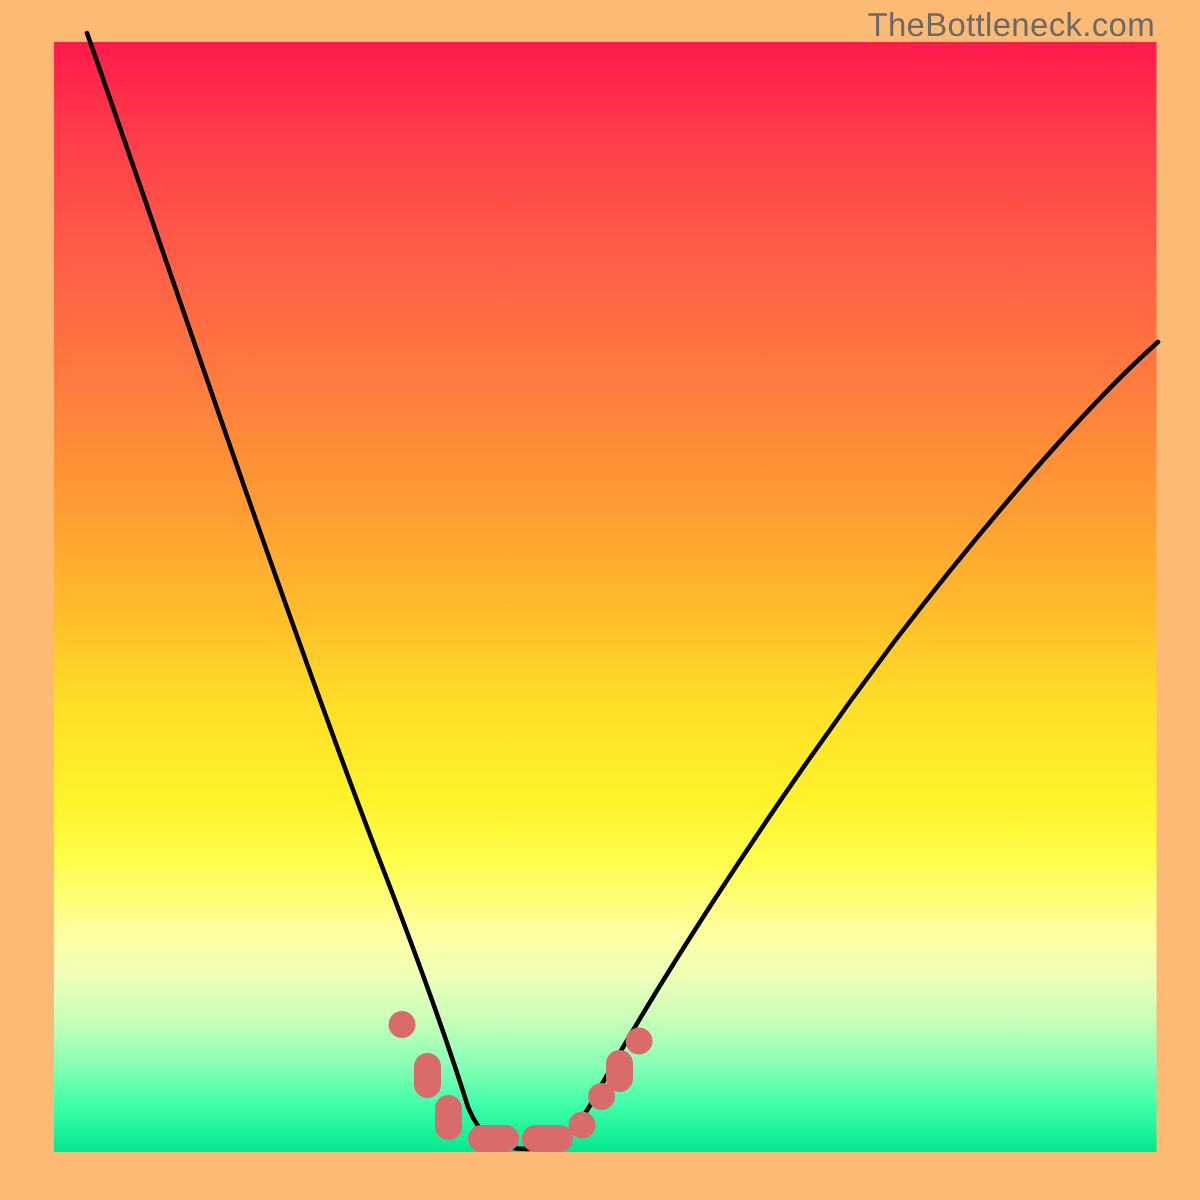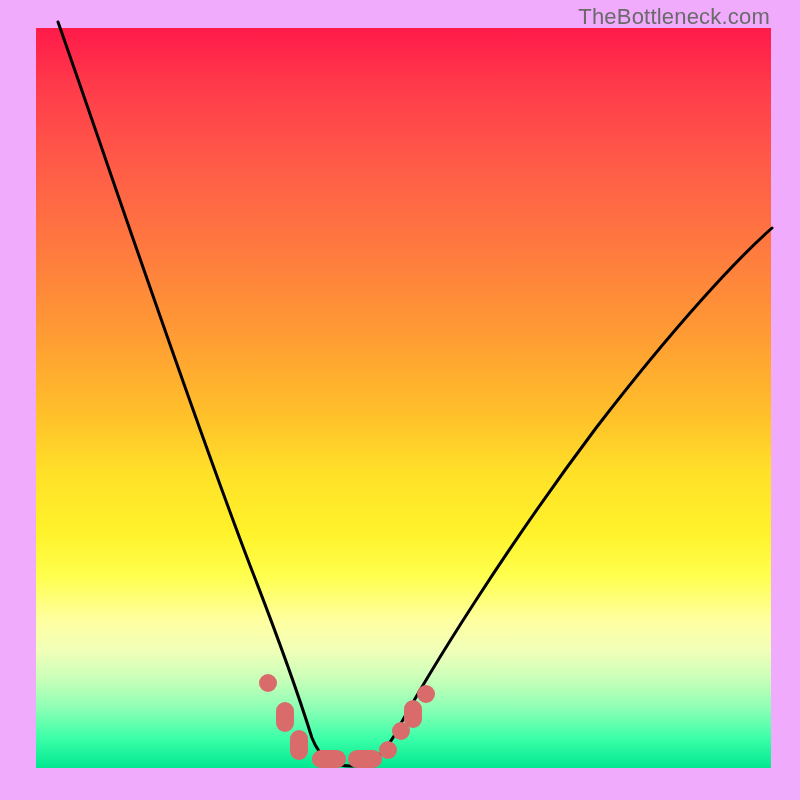--- a/index.html
+++ b/index.html
@@ -10,21 +10,21 @@
     background: #000;
     overflow: hidden;
     font-family: Arial, Helvetica, sans-serif;
   }
   .frame {
     position: absolute;
     left: 0;
     top: 0;
     width: 800px;
     height: 800px;
-    background: #f0abfc;
+    background: #fdba74;
   }
   .plot {
     position: absolute;
     left: 36px;
     top: 28px;
     width: 735px;
     height: 740px;
     
     background: linear-gradient(to bottom,
       #ff1a4a 0%,

